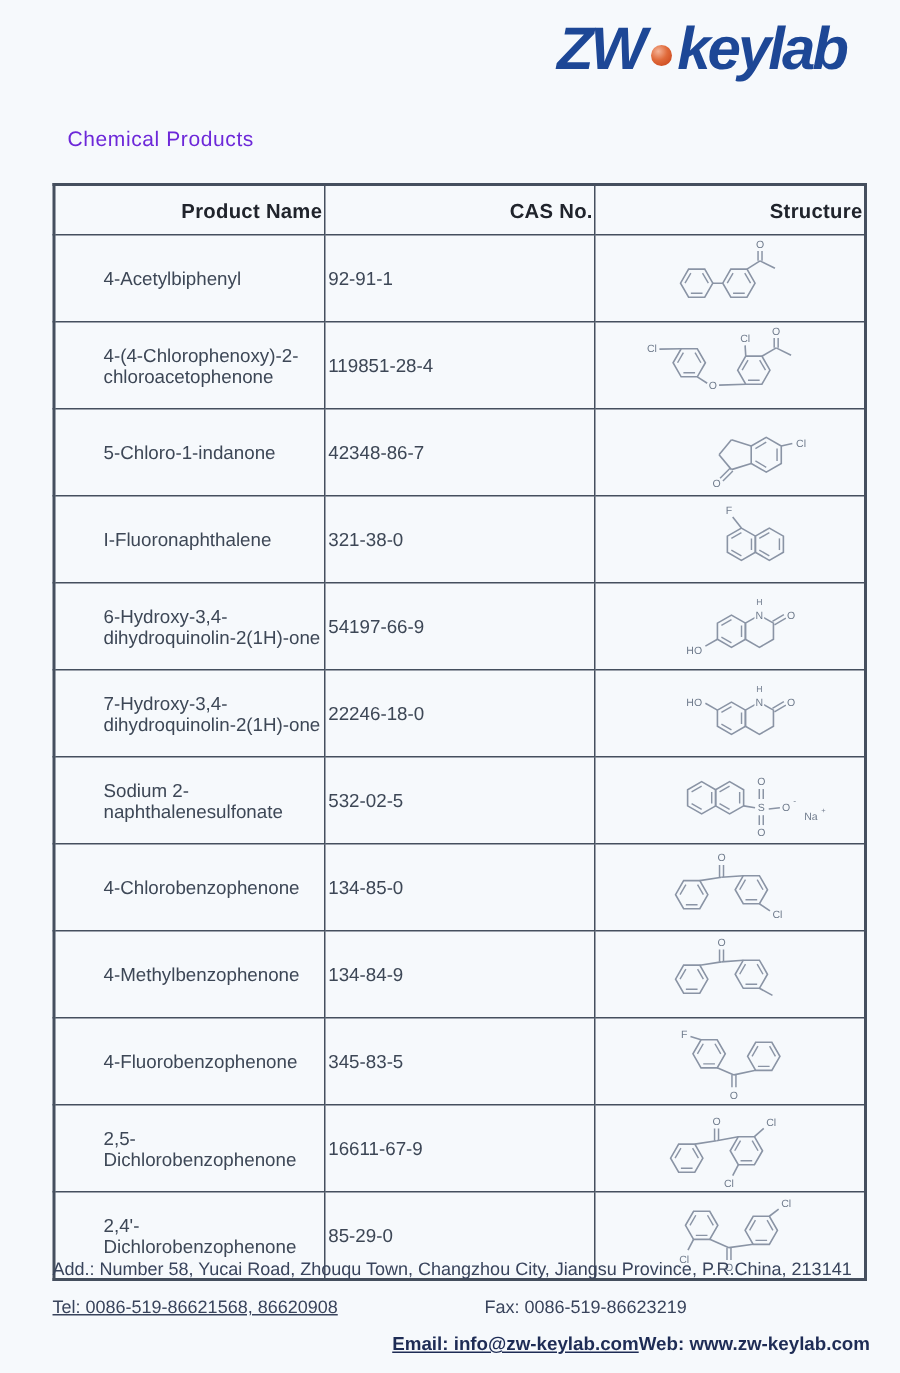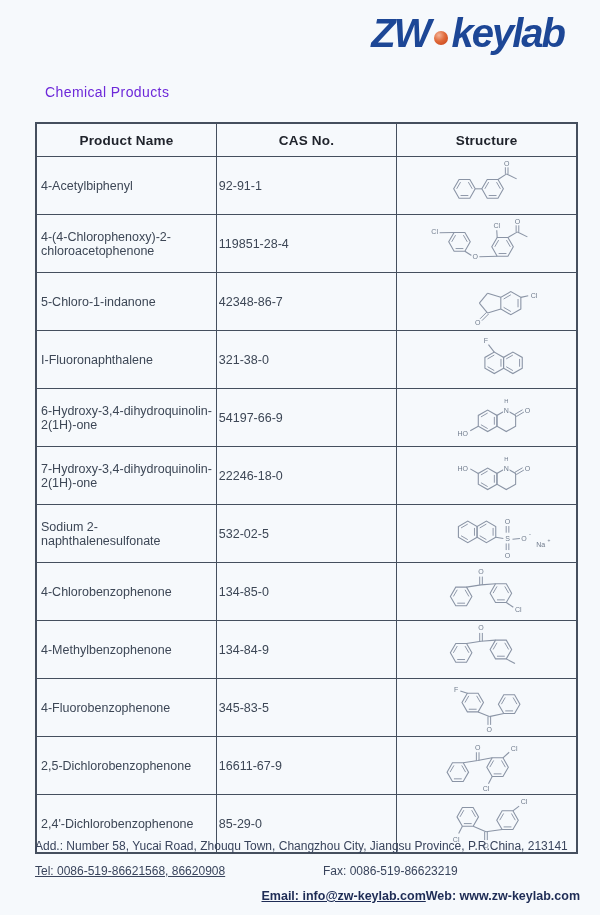--- a/index.html
+++ b/index.html
@@ -32,23 +32,23 @@
     border-collapse:collapse;table-layout:fixed;
     width:543px;
     border:2px solid #454f5e;
   }
   table.products th, table.products td{
     border:1.5px solid #454f5e;
     overflow:hidden;
   }
   th.h{
     height:30px;font-size:13.5px;font-weight:bold;color:#20242c;
-    text-align:center;letter-spacing:0.2px;
-  }
-  td.c-name{width:237px;height:55px;padding-left:4px;font-size:12.5px;color:#3d4756;}
+    text-align:right;letter-spacing:0.2px;
+  }
+  td.c-name{width:237px;height:55px;padding-left:32px;font-size:12.5px;color:#3d4756;}
   td.c-cas{width:73px;padding-left:2px;font-size:12.5px;color:#3d4756;}
   td.c-struct{width:233px;text-align:center;vertical-align:middle;padding:0;}
   svg.struct{display:block;margin:0 auto;}
   .footer{
     position:absolute;top:839px;left:35px;width:545px;
     font-size:12px;color:#39445c;
   }
   .f-line{margin-bottom:11px;white-space:nowrap;}
   .f-left{display:inline-block;width:288px;text-decoration:underline;}
   .f-bold{font-weight:bold;color:#1e2c55;font-size:12.5px;text-align:right;}

